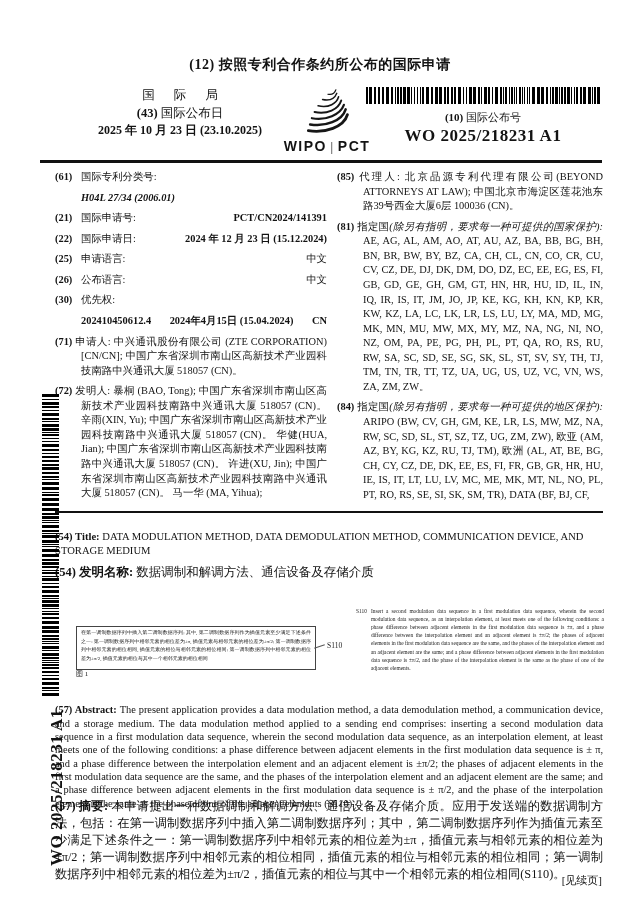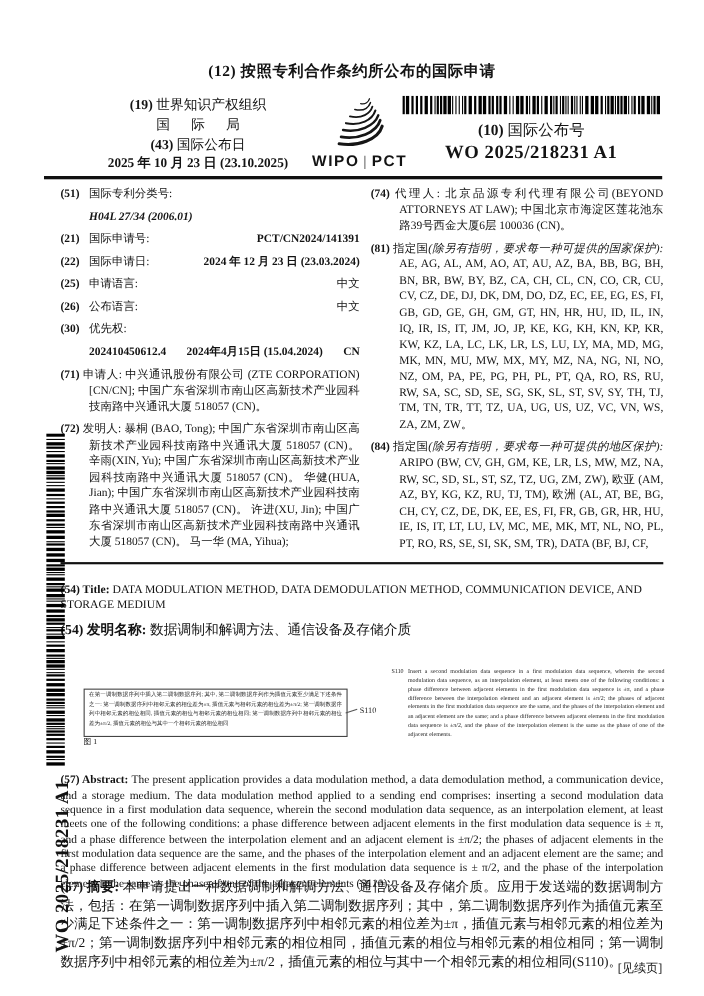--- a/index.html
+++ b/index.html
@@ -19,21 +19,21 @@
   .hdr-left .num{font-weight:bold;}
   .bureau{letter-spacing:8px;margin-left:8px;}
   .pubdate{font-weight:bold;font-size:12px;}
   .wipo-box{position:absolute;top:88px;left:272px;width:110px;text-align:center;}
   .wipo-logo{display:block;margin:0 auto 2px auto;}
   .wipo-text{font-family:"Liberation Sans","DejaVu Sans",sans-serif;font-weight:bold;
     font-size:14px;letter-spacing:1.5px;white-space:nowrap;}
   .wipo-sep{font-weight:normal;color:#777;padding:0 3px;font-size:13px;}
   .hdr-right{position:absolute;top:87px;left:364px;width:238px;text-align:center;}
   .top-barcode{width:236px;height:17px;font-size:0;overflow:hidden;margin:0 auto 6px auto;}
-  .pubno-label{font-size:14px;}
+  .pubno-label{font-size:11px;}
   .pubno-label .num{font-weight:bold;}
   .pubno-value{font-size:17px;font-weight:bold;letter-spacing:.5px;margin-top:1px;}
 
   .rule-thick{position:absolute;top:160px;left:40px;width:562px;border-top:3px solid #111;}
   .rule-mid{position:absolute;top:511px;left:55px;width:548px;border-top:2px solid #111;}
 
   
   .col{position:absolute;top:170px;font-size:10.4px;line-height:1.4;text-align:justify;}
   .col-left{left:55px;width:272px;}
   .col-right{left:337px;width:266px;}
@@ -76,21 +76,20 @@
   .side-barcode{position:absolute;top:394px;left:42px;width:17px;height:306px;overflow:hidden;}
   .side-pubnum{position:absolute;top:866px;left:47px;transform:rotate(-90deg);transform-origin:0 0;
     font-weight:bold;font-size:17px;white-space:nowrap;letter-spacing:.5px;}
 </style>
 </head>
 <body>
 
 <div class="doc-type">(12) 按照专利合作条约所公布的国际申请</div>
 
 <div class="hdr-left">
-  <div><span class="num">(19)</span> <span>世界知识产权组织</span></div>
   <div class="bureau">国 际 局</div>
   <div><span class="num">(43)</span> <span>国际公布日</span></div>
   <div class="pubdate">2025 年 10 月 23 日 (23.10.2025)</div>
 </div>
 
 <div class="wipo-box">
   <svg class="wipo-logo" width="54" height="48" viewBox="0 0 60 54">
     <g fill="none" stroke="#161616" stroke-linecap="round">
       <path d="M9 48 C 28 51, 49 44, 53 30" stroke-width="3.2"></path>
       <path d="M11 41 C 28 44, 47 37, 51 24" stroke-width="2.8"></path>
@@ -109,35 +108,35 @@
 <div class="hdr-right">
   <div class="top-barcode"><i style="display:inline-block;width:2px;height:100%;background:#000;margin-right:1px"></i><i style="display:inline-block;width:3px;height:100%;background:#000;margin-right:2px"></i><i style="display:inline-block;width:2px;height:100%;background:#000;margin-right:2px"></i><i style="display:inline-block;width:2px;height:100%;background:#000;margin-right:2px"></i><i style="display:inline-block;width:2px;height:100%;background:#000;margin-right:2px"></i><i style="display:inline-block;width:3px;height:100%;background:#000;margin-right:2px"></i><i style="display:inline-block;width:2px;height:100%;background:#000;margin-right:2px"></i><i style="display:inline-block;width:1px;height:100%;background:#000;margin-right:1px"></i><i style="display:inline-block;width:2px;height:100%;background:#000;margin-right:1px"></i><i style="display:inline-block;width:2px;height:100%;background:#000;margin-right:1px"></i><i style="display:inline-block;width:3px;height:100%;background:#000;margin-right:1px"></i><i style="display:inline-block;width:3px;height:100%;background:#000;margin-right:1px"></i><i style="display:inline-block;width:1px;height:100%;background:#000;margin-right:2px"></i><i style="display:inline-block;width:1px;height:100%;background:#000;margin-right:2px"></i><i style="display:inline-block;width:1px;height:100%;background:#000;margin-right:2px"></i><i style="display:inline-block;width:1px;height:100%;background:#000;margin-right:1px"></i><i style="display:inline-block;width:2px;height:100%;background:#000;margin-right:2px"></i><i style="display:inline-block;width:3px;height:100%;background:#000;margin-right:2px"></i><i style="display:inline-block;width:2px;height:100%;background:#000;margin-right:2px"></i><i style="display:inline-block;width:3px;height:100%;background:#000;margin-right:1px"></i><i style="display:inline-block;width:3px;height:100%;background:#000;margin-right:2px"></i><i style="display:inline-block;width:2px;height:100%;background:#000;margin-right:1px"></i><i style="display:inline-block;width:2px;height:100%;background:#000;margin-right:2px"></i><i style="display:inline-block;width:2px;height:100%;background:#000;margin-right:1px"></i><i style="display:inline-block;width:2px;height:100%;background:#000;margin-right:2px"></i><i style="display:inline-block;width:3px;height:100%;background:#000;margin-right:2px"></i><i style="display:inline-block;width:1px;height:100%;background:#000;margin-right:2px"></i><i style="display:inline-block;width:1px;height:100%;background:#000;margin-right:2px"></i><i style="display:inline-block;width:3px;height:100%;background:#000;margin-right:1px"></i><i style="display:inline-block;width:3px;height:100%;background:#000;margin-right:2px"></i><i style="display:inline-block;width:2px;height:100%;background:#000;margin-right:1px"></i><i style="display:inline-block;width:1px;height:100%;background:#000;margin-right:2px"></i><i style="display:inline-block;width:3px;height:100%;background:#000;margin-right:1px"></i><i style="display:inline-block;width:2px;height:100%;background:#000;margin-right:2px"></i><i style="display:inline-block;width:1px;height:100%;background:#000;margin-right:2px"></i><i style="display:inline-block;width:3px;height:100%;background:#000;margin-right:2px"></i><i style="display:inline-block;width:2px;height:100%;background:#000;margin-right:1px"></i><i style="display:inline-block;width:1px;height:100%;background:#000;margin-right:1px"></i><i style="display:inline-block;width:2px;height:100%;background:#000;margin-right:2px"></i><i style="display:inline-block;width:1px;height:100%;background:#000;margin-right:1px"></i><i style="display:inline-block;width:2px;height:100%;background:#000;margin-right:1px"></i><i style="display:inline-block;width:1px;height:100%;background:#000;margin-right:1px"></i><i style="display:inline-block;width:1px;height:100%;background:#000;margin-right:2px"></i><i style="display:inline-block;width:2px;height:100%;background:#000;margin-right:1px"></i><i style="display:inline-block;width:1px;height:100%;background:#000;margin-right:1px"></i><i style="display:inline-block;width:1px;height:100%;background:#000;margin-right:2px"></i><i style="display:inline-block;width:1px;height:100%;background:#000;margin-right:1px"></i><i style="display:inline-block;width:1px;height:100%;background:#000;margin-right:2px"></i><i style="display:inline-block;width:3px;height:100%;background:#000;margin-right:2px"></i><i style="display:inline-block;width:3px;height:100%;background:#000;margin-right:1px"></i><i style="display:inline-block;width:3px;height:100%;background:#000;margin-right:2px"></i><i style="display:inline-block;width:2px;height:100%;background:#000;margin-right:2px"></i><i style="display:inline-block;width:1px;height:100%;background:#000;margin-right:1px"></i><i style="display:inline-block;width:2px;height:100%;background:#000;margin-right:1px"></i><i style="display:inline-block;width:3px;height:100%;background:#000;margin-right:1px"></i><i style="display:inline-block;width:1px;height:100%;background:#000;margin-right:1px"></i><i style="display:inline-block;width:2px;height:100%;background:#000;margin-right:1px"></i><i style="display:inline-block;width:2px;height:100%;background:#000;margin-right:1px"></i><i style="display:inline-block;width:3px;height:100%;background:#000;margin-right:1px"></i><i style="display:inline-block;width:1px;height:100%;background:#000;margin-right:2px"></i><i style="display:inline-block;width:1px;height:100%;background:#000;margin-right:1px"></i><i style="display:inline-block;width:2px;height:100%;background:#000;margin-right:2px"></i><i style="display:inline-block;width:2px;height:100%;background:#000;margin-right:1px"></i><i style="display:inline-block;width:3px;height:100%;background:#000;margin-right:2px"></i><i style="display:inline-block;width:3px;height:100%;background:#000;margin-right:1px"></i><i style="display:inline-block;width:1px;height:100%;background:#000;margin-right:1px"></i><i style="display:inline-block;width:2px;height:100%;background:#000;margin-right:1px"></i><i style="display:inline-block;width:3px;height:100%;background:#000;margin-right:1px"></i></div>
   <div class="pubno-label"><span class="num">(10)</span> <span>国际公布号</span></div>
   <div class="pubno-value">WO 2025/218231 A1</div>
 </div>
 
 <div class="rule-thick"></div>
 
 <div class="col col-left">
   <p class="kv">
-    <span class="num">(51)</span>
+    <span class="num">(61)</span>
     <span>国际专利分类号:</span>
   </p>
   <p class="sub b i">H04L 27/34 (2006.01)</p>
 
   <p class="kv">
     <span class="num">(21)</span>
     <span>国际申请号:</span>
     <span class="val b">PCT/CN2024/141391</span>
   </p>
 
   <p class="kv">
     <span class="num">(22)</span>
     <span>国际申请日:</span>
-    <span class="val b">2024 年 12 月 23 日 (23.03.2024)</span>
+    <span class="val b">2024 年 12 月 23 日 (15.12.2024)</span>
   </p>
 
   <p class="kv">
     <span class="num">(25)</span>
     <span>申请语言:</span>
     <span class="val">中文</span>
   </p>
 
   <p class="kv">
     <span class="num">(26)</span>
@@ -164,21 +163,21 @@
   <p class="flow">
     <span class="num">(72)</span>
     <span>发明人:</span>
     <span>暴桐 (BAO, Tong); 中国广东省深圳市南山区高新技术产业园科技南路中兴通讯大厦 518057 (CN)。 辛雨(XIN, Yu); 中国广东省深圳市南山区高新技术产业园科技南路中兴通讯大厦 518057 (CN)。 华健(HUA, Jian); 中国广东省深圳市南山区高新技术产业园科技南路中兴通讯大厦 518057 (CN)。 许进(XU, Jin); 中国广东省深圳市南山区高新技术产业园科技南路中兴通讯大厦 518057 (CN)。 马一华 (MA, Yihua);</span>
   </p>
 </div>
 
 <div class="col col-right">
 
   <p class="flow">
-    <span class="num">(74)</span>
+    <span class="num">(85)</span>
     <span>代理人:</span>
     <span>北京品源专利代理有限公司(BEYOND ATTORNEYS AT LAW); 中国北京市海淀区莲花池东路39号西金大厦6层 100036 (CN)。</span>
   </p>
 
   <p class="flow">
     <span class="num">(81)</span>
     <span>指定国</span><span class="i">(除另有指明，要求每一种可提供的国家保护): </span>
     <span>AE, AG, AL, AM, AO, AT, AU, AZ, BA, BB, BG, BH, BN, BR, BW, BY, BZ, CA, CH, CL, CN, CO, CR, CU, CV, CZ, DE, DJ, DK, DM, DO, DZ, EC, EE, EG, ES, FI, GB, GD, GE, GH, GM, GT, HN, HR, HU, ID, IL, IN, IQ, IR, IS, IT, JM, JO, JP, KE, KG, KH, KN, KP, KR, KW, KZ, LA, LC, LK, LR, LS, LU, LY, MA, MD, MG, MK, MN, MU, MW, MX, MY, MZ, NA, NG, NI, NO, NZ, OM, PA, PE, PG, PH, PL, PT, QA, RO, RS, RU, RW, SA, SC, SD, SE, SG, SK, SL, ST, SV, SY, TH, TJ, TM, TN, TR, TT, TZ, UA, UG, US, UZ, VC, VN, WS, ZA, ZM, ZW。</span>
   </p>
 

